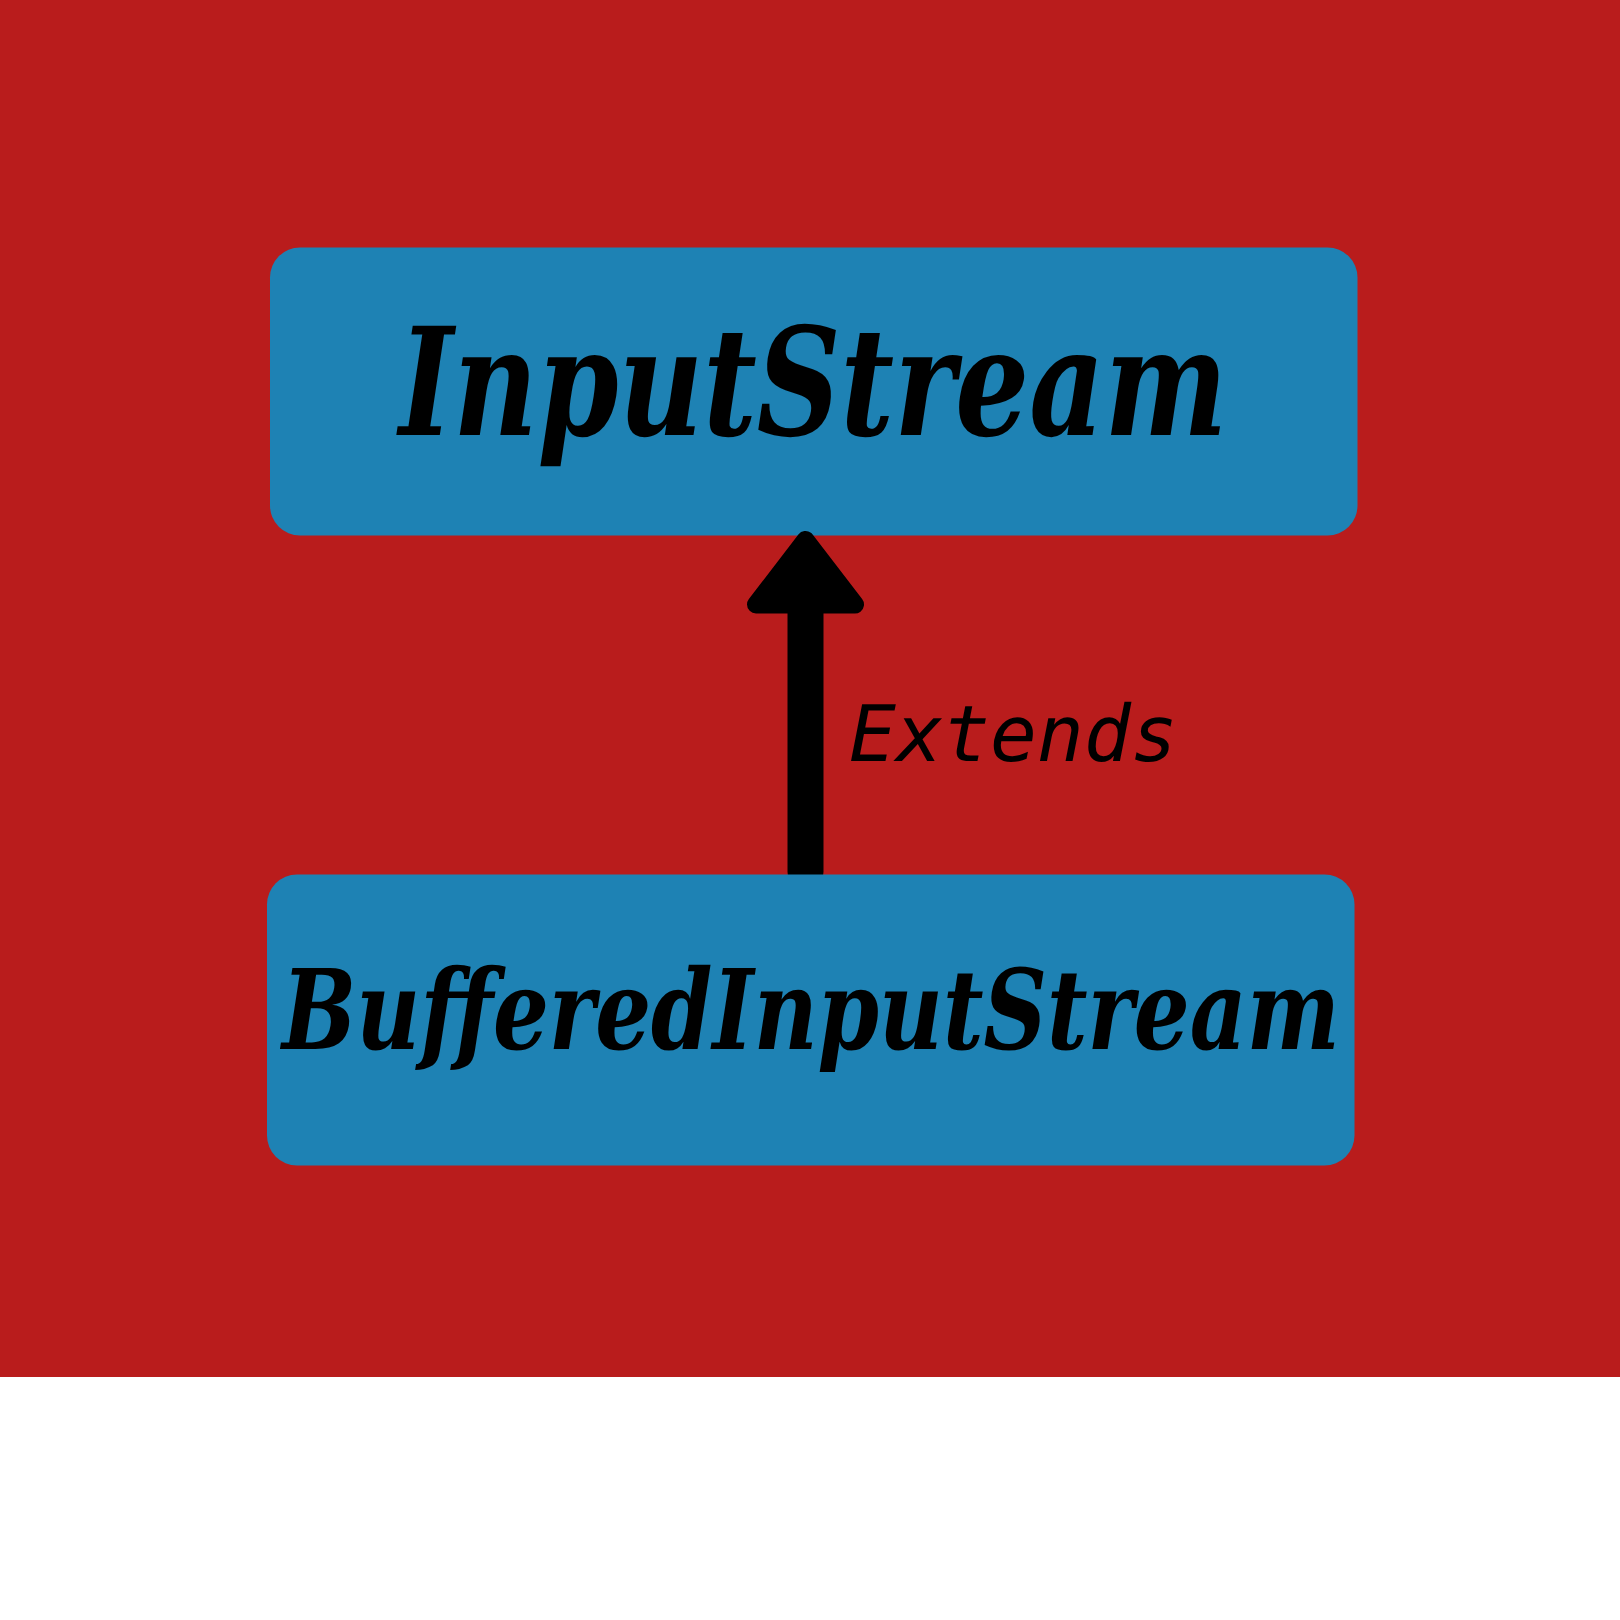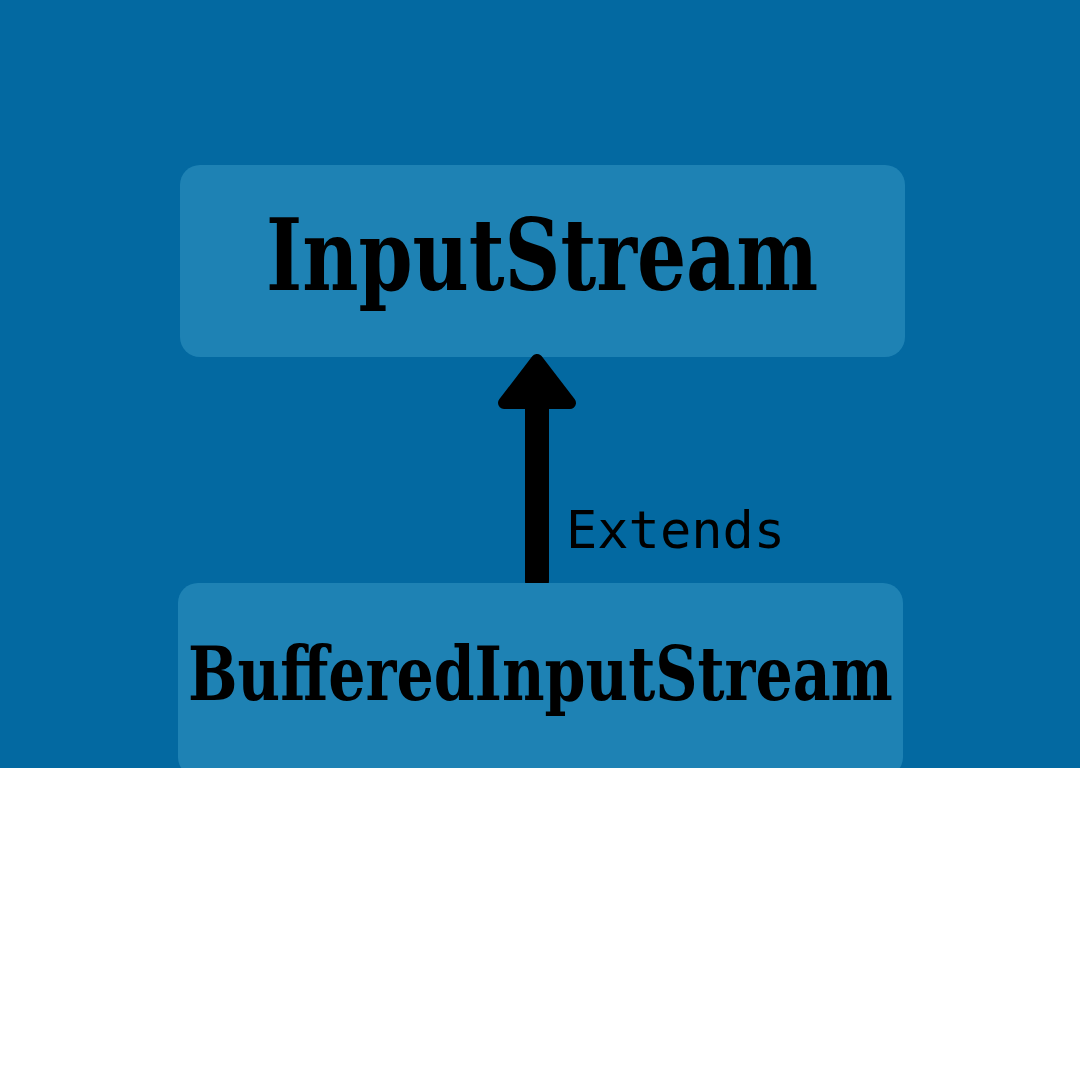--- a/index.html
+++ b/index.html
@@ -3,24 +3,25 @@
 <meta charset="utf-8">
 <style>
   html, body {
     margin: 0;
     padding: 0;
     background: #ffffff;
   }
   #canvas {
     position: relative;
     width: 1080px;
-    height: 768px;
-    background: #0369a1;
+    height: 918px;
+    background: #b91c1c;
     overflow: hidden;
     font-family: "DejaVu Serif", serif;
+    font-style: italic;
   }
 
   
   .class-box {
     position: absolute;
     box-sizing: border-box;
     background: #1e82b4;
     border-radius: 20px;
     display: flex;
     align-items: center;
@@ -72,21 +73,21 @@
     top: 350px;
     width: 90px;
     height: 245px;
     pointer-events: none;
   }
 
   
   #relationship-label {
     position: absolute;
     left: 566px;
-    top: 504px;
+    top: 464px;
     color: #000000;
     font-family: "DejaVu Sans Mono", "Liberation Mono", monospace;
     font-size: 52px;
     font-weight: 400;
     line-height: 1;
     white-space: nowrap;
     letter-spacing: 0px;
   }
 </style>
 </head>

